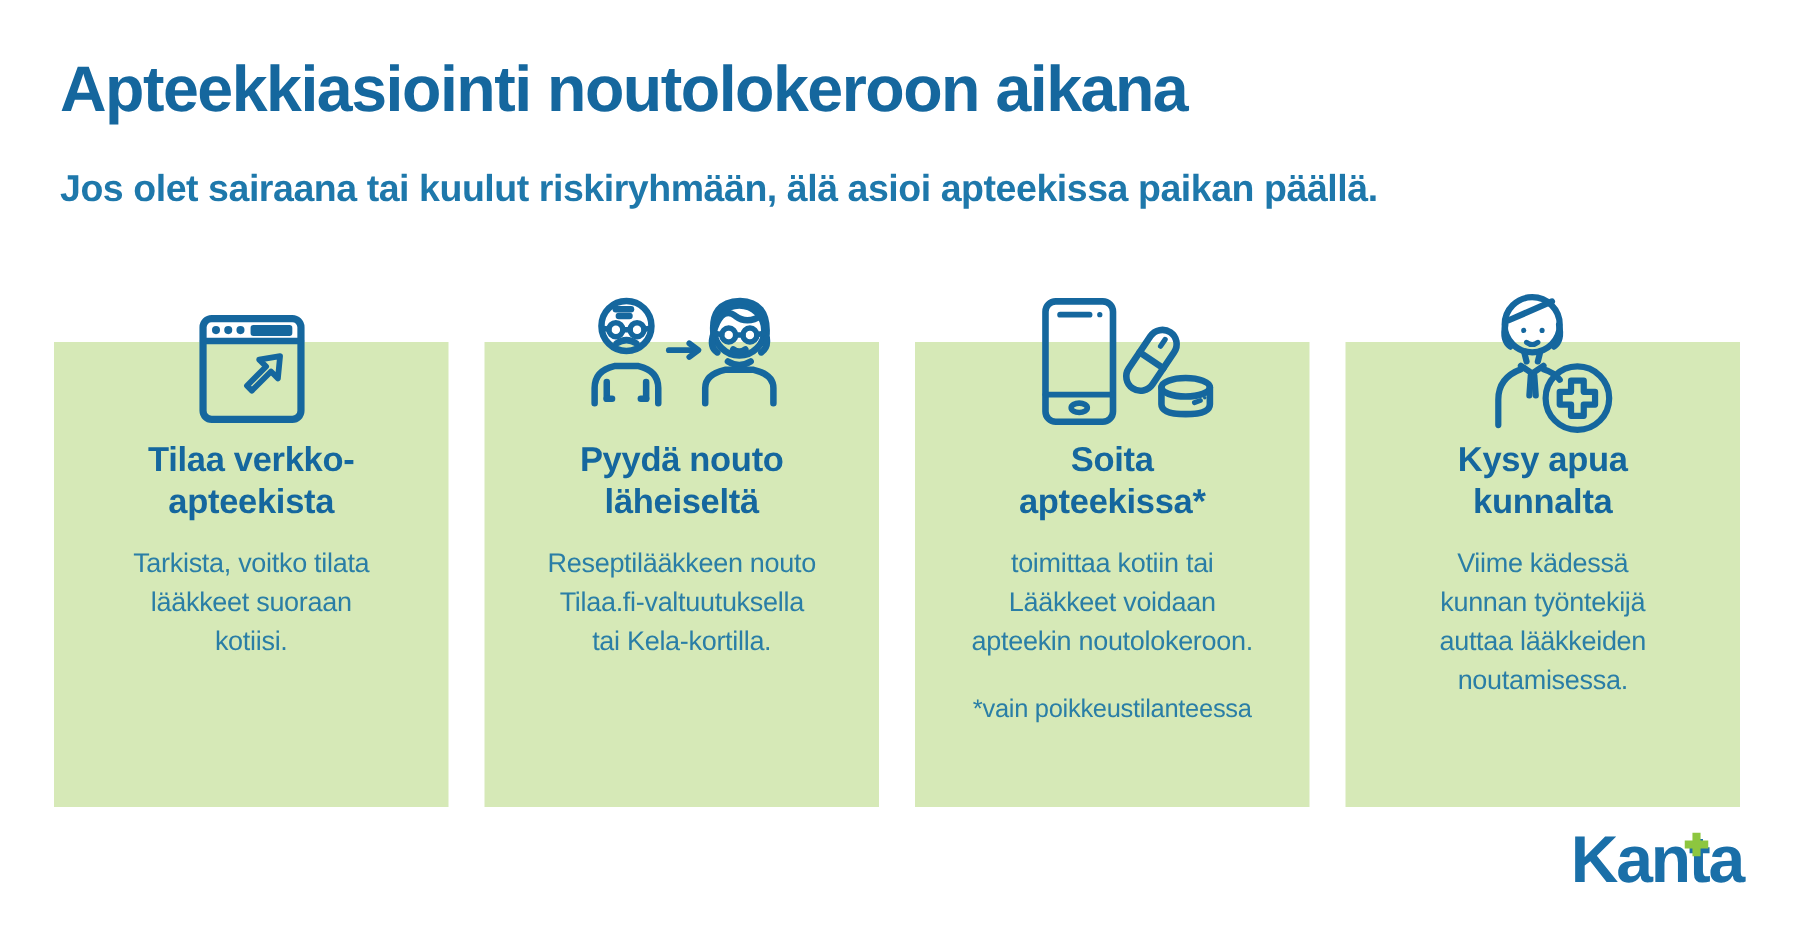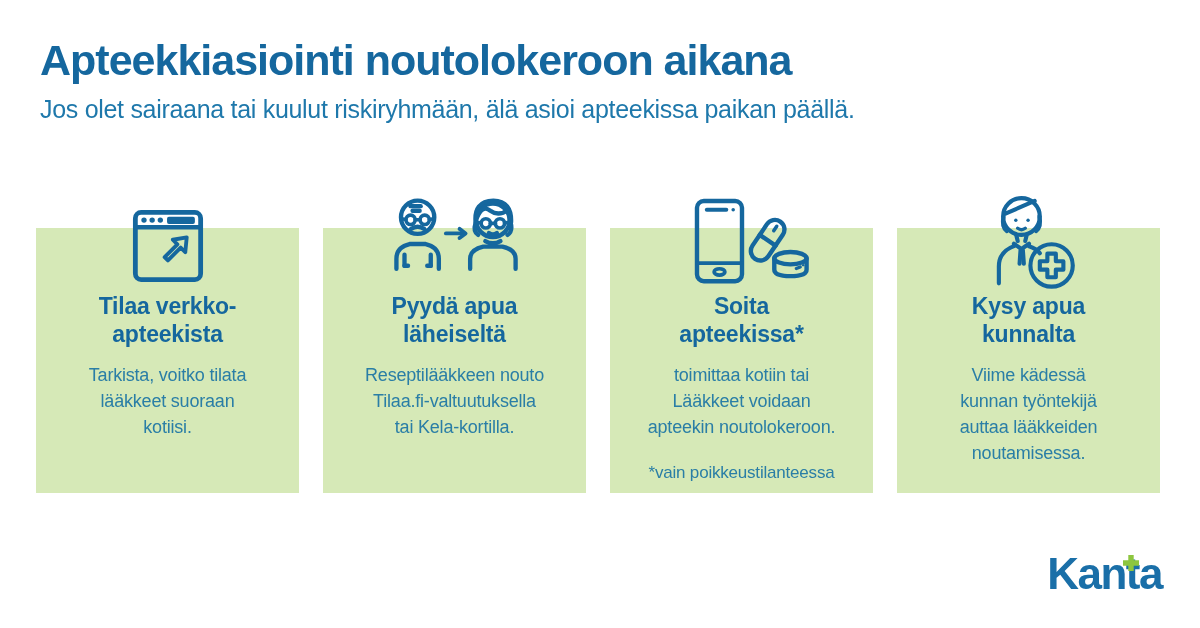--- a/index.html
+++ b/index.html
@@ -20,29 +20,29 @@
   }
   .header{position:absolute;left:40px;top:36px;right:40px;}
   .page-title{
     color:var(--brand-blue);
     font-size:43px;
     font-weight:700;
     letter-spacing:-1px;
     line-height:1.12;
   }
   .page-subtitle{
-    margin-top:11px;
+    margin-top:28px;
     color:var(--subtitle-blue);
     font-size:25px;
-    font-weight:400;
+    font-weight:700;
     letter-spacing:-0.3px;
   }
   .cards{
     position:absolute;
-    left:36px;right:40px;top:228px;height:265px;
+    left:36px;right:40px;top:228px;height:310px;
     display:flex;gap:24px;
   }
   .card{
     flex:1;
     position:relative;
     background:var(--card-green);
     text-align:center;
     padding:0 14px;
   }
   .card-icon{
@@ -159,21 +159,21 @@
         <circle cx="119.5" cy="34" r="4.6" stroke-width="3.6"></circle>
         <line x1="110.1" y1="34" x2="114.9" y2="34" stroke-width="3.6"></line>
         <line x1="96.5" y1="33" x2="100.9" y2="33.7" stroke-width="3.6"></line>
         <line x1="124.1" y1="33.7" x2="128.5" y2="33" stroke-width="3.6"></line>
         <path d="M108.5 43.5 Q112.5 46.5 116.5 43.5"></path>
         <path d="M105 51.5 Q112.5 56 120 51.5"></path>
         <path d="M90 79 L90 69 Q90 60 103 57 L122 57 Q135 60 135 69 L135 79"></path>
       </svg>
     </span>
     <div class="card-title">
-      <div>Pyydä apua</div>
+      <div>Pyydä nouto</div>
       <div>läheiseltä</div>
     </div>
     <div class="card-body">
       <div>Reseptilääkkeen nouto</div>
       <div>Tilaa.fi-valtuutuksella</div>
       <div>tai Kela-kortilla.</div>
     </div>
   </div>
 
   <div class="card">

